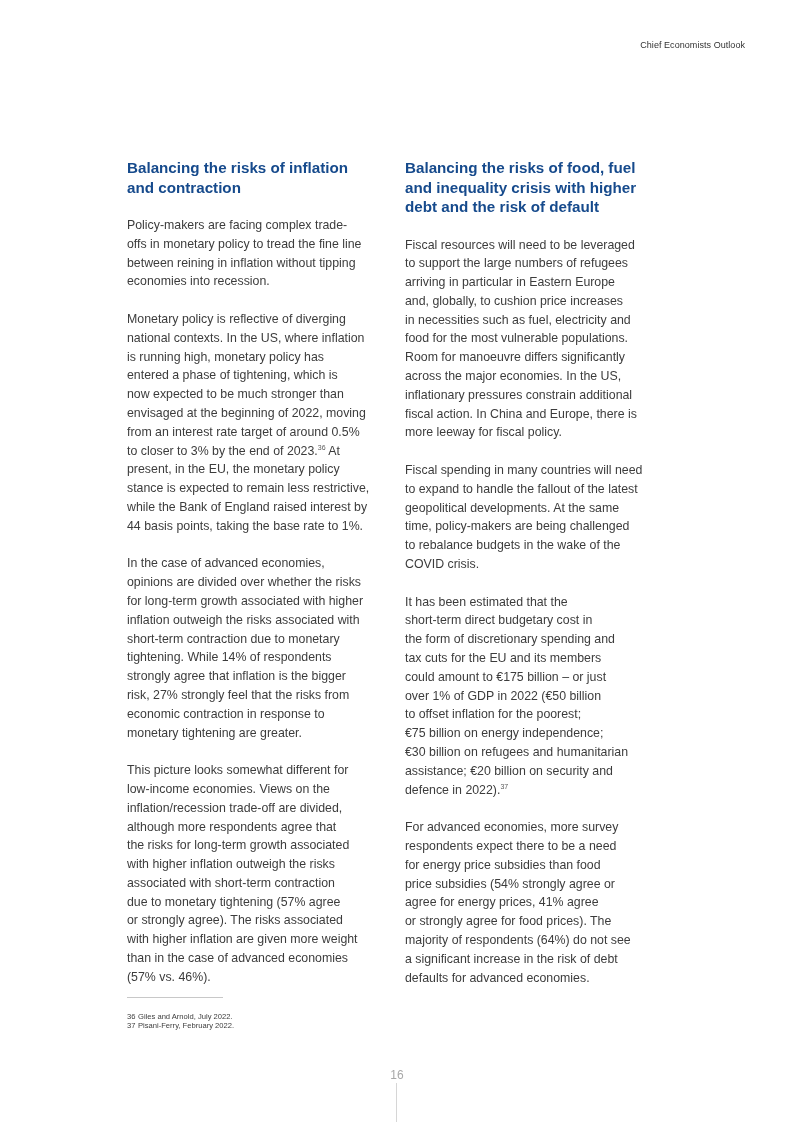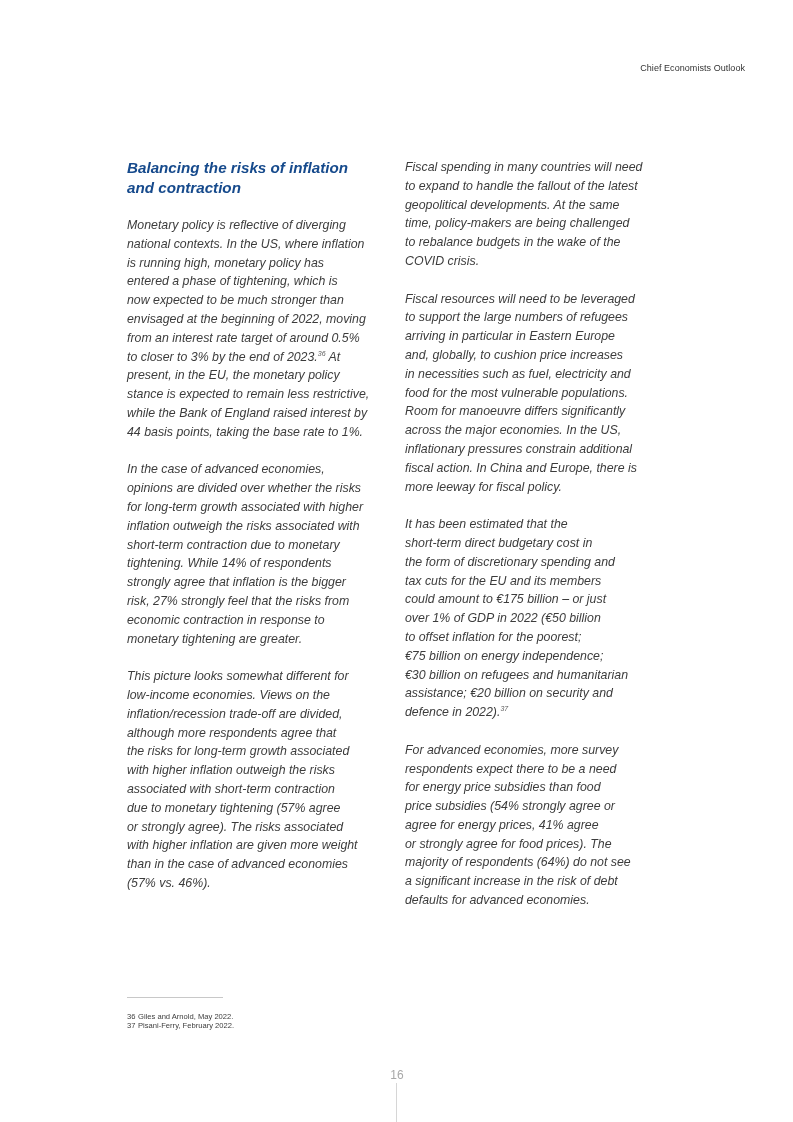--- a/index.html
+++ b/index.html
@@ -15,27 +15,25 @@
       font-family: "Liberation Sans", sans-serif;
       color: #3a3a3a;
     }
     .running-header {
       position: absolute;
       top: 40px;
       right: 48px;
       font-size: 9px;
       color: #333333;
       letter-spacing: 0.05px;
-      margin-top: 23px;
     }
     .column {
       position: absolute;
       top: 158px;
       width: 262px;
-      font-style: italic;
     }
     .col-left { left: 127px; }
     .col-right { left: 405px; }
     .section-title {
       margin: 0 0 19px 0;
       font-size: 15.2px;
       line-height: 19.5px;
       font-weight: bold;
       color: #164a8c;
     }
@@ -92,20 +90,24 @@
   </style>
 </head>
 <body>
 
 <div class="running-header">Chief Economists Outlook</div>
 
 <div class="column col-left">
   <h2 class="section-title para" style="white-space:pre-line;font-size:15.2px;line-height:19.5px;font-weight:bold;color:#164a8c;margin-bottom:19px;">Balancing the risks of inflation
 and contraction</h2>
 
+  <p class="para">Policy-makers are facing complex trade-
+offs in monetary policy to tread the fine line
+between reining in inflation without tipping
+economies into recession.</p>
 
   <p class="para"><span>Monetary policy is reflective of diverging
 national contexts. In the US, where inflation
 is running high, monetary policy has
 entered a phase of tightening, which is
 now expected to be much stronger than
 envisaged at the beginning of 2022, moving
 from an interest rate target of around 0.5%
 to closer to 3% by the end of 2023.</span><sup class="fn-ref">36</sup><span> At
 present, in the EU, the monetary policy
@@ -132,40 +134,43 @@
 with higher inflation outweigh the risks
 associated with short-term contraction
 due to monetary tightening (57% agree
 or strongly agree). The risks associated
 with higher inflation are given more weight
 than in the case of advanced economies
 (57% vs. 46%).</p>
 </div>
 
 <div class="column col-right">
-
-  <p class="para">Fiscal spending in many countries will need
-to expand to handle the fallout of the latest
-geopolitical developments. At the same
-time, policy-makers are being challenged
-to rebalance budgets in the wake of the
-COVID crisis.</p>
+  <h2 class="section-title para" style="white-space:pre-line;font-size:15.2px;line-height:19.5px;font-weight:bold;color:#164a8c;margin-bottom:19px;">Balancing the risks of food, fuel
+and inequality crisis with higher
+debt and the risk of default</h2>
 
   <p class="para">Fiscal resources will need to be leveraged
 to support the large numbers of refugees
 arriving in particular in Eastern Europe
 and, globally, to cushion price increases
 in necessities such as fuel, electricity and
 food for the most vulnerable populations.
 Room for manoeuvre differs significantly
 across the major economies. In the US,
 inflationary pressures constrain additional
 fiscal action. In China and Europe, there is
 more leeway for fiscal policy.</p>
 
+  <p class="para">Fiscal spending in many countries will need
+to expand to handle the fallout of the latest
+geopolitical developments. At the same
+time, policy-makers are being challenged
+to rebalance budgets in the wake of the
+COVID crisis.</p>
+
   <p class="para"><span>It has been estimated that the
 short-term direct budgetary cost in
 the form of discretionary spending and
 tax cuts for the EU and its members
 could amount to €175 billion – or just
 over 1% of GDP in 2022 (€50 billion
 to offset inflation for the poorest;
 €75 billion on energy independence;
 €30 billion on refugees and humanitarian
 assistance; €20 billion on security and
@@ -179,21 +184,21 @@
 or strongly agree for food prices). The
 majority of respondents (64%) do not see
 a significant increase in the risk of debt
 defaults for advanced economies.</p>
 </div>
 
 <div class="footnote-rule"></div>
 
 <div class="footnotes">
   <div class="footnote">
-    <span class="num">36</span><span>Giles and Arnold, May 2022.</span>
+    <span class="num">36</span><span>Giles and Arnold, July 2022.</span>
   </div>
   <div class="footnote">
     <span class="num">37</span><span>Pisani-Ferry, February 2022.</span>
   </div>
 </div>
 
 <div class="page-number">16</div>
 <div class="page-rule"></div>
 
 </body></html>

